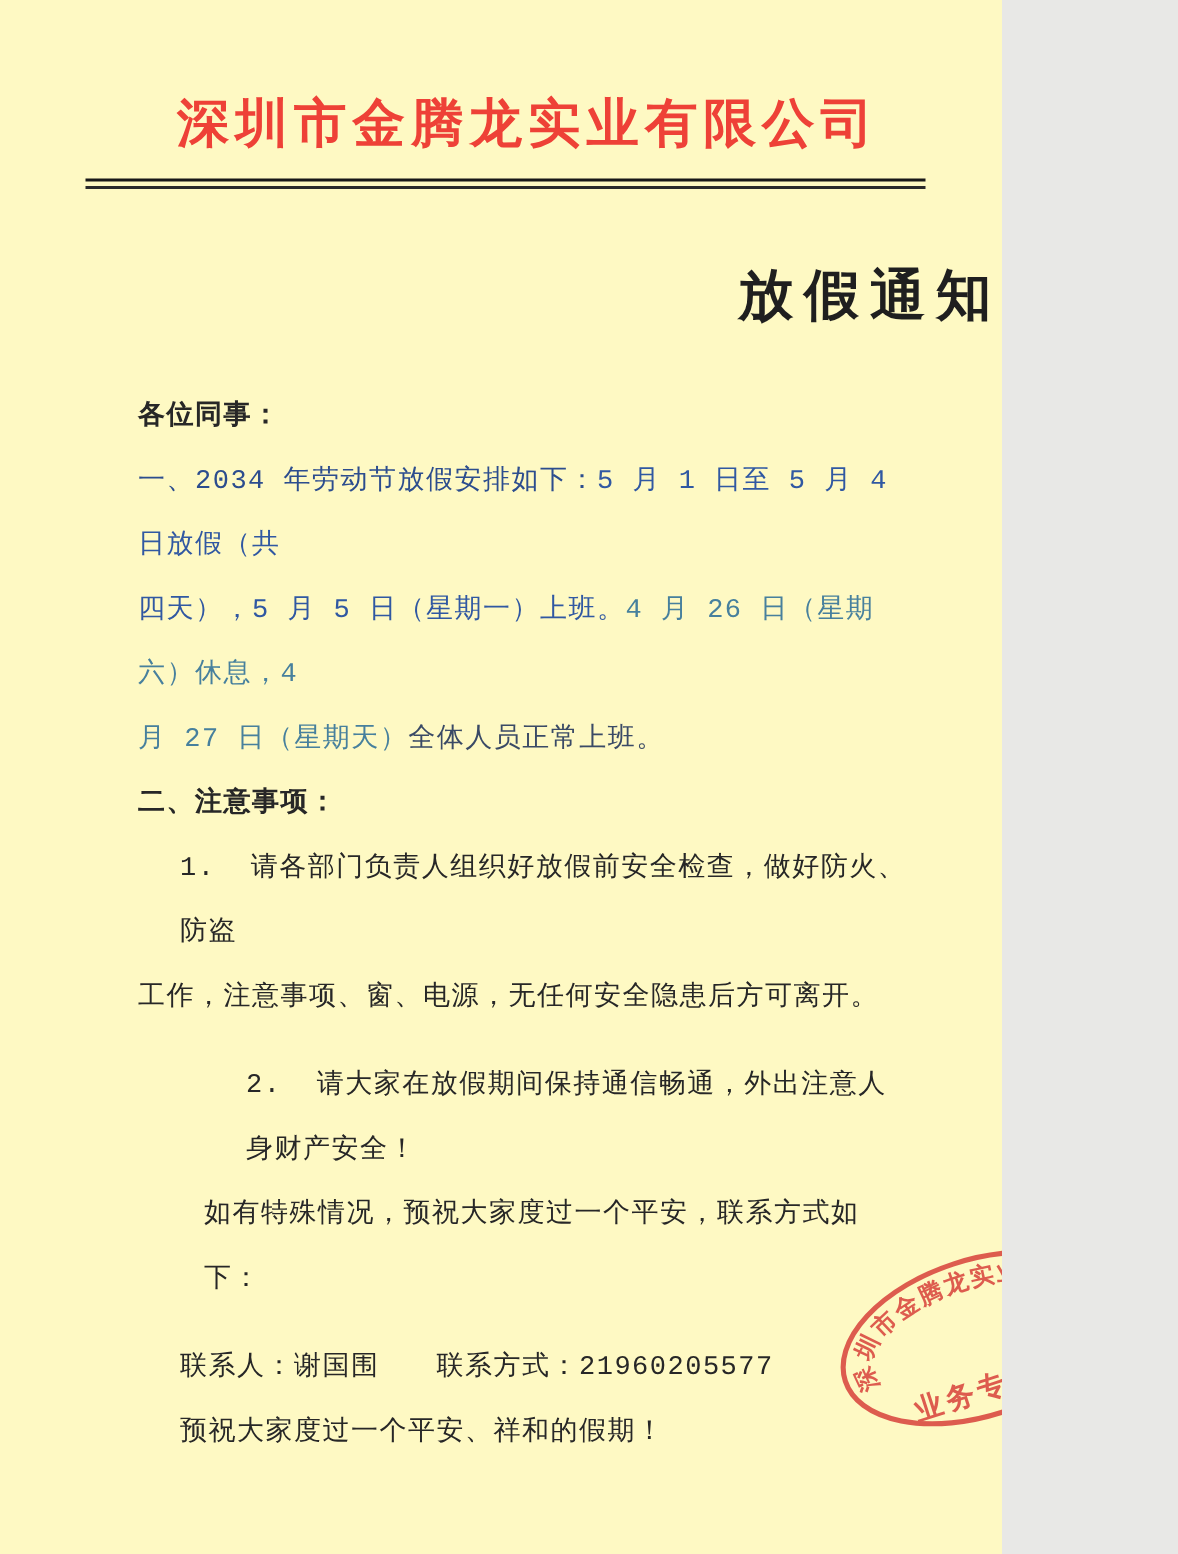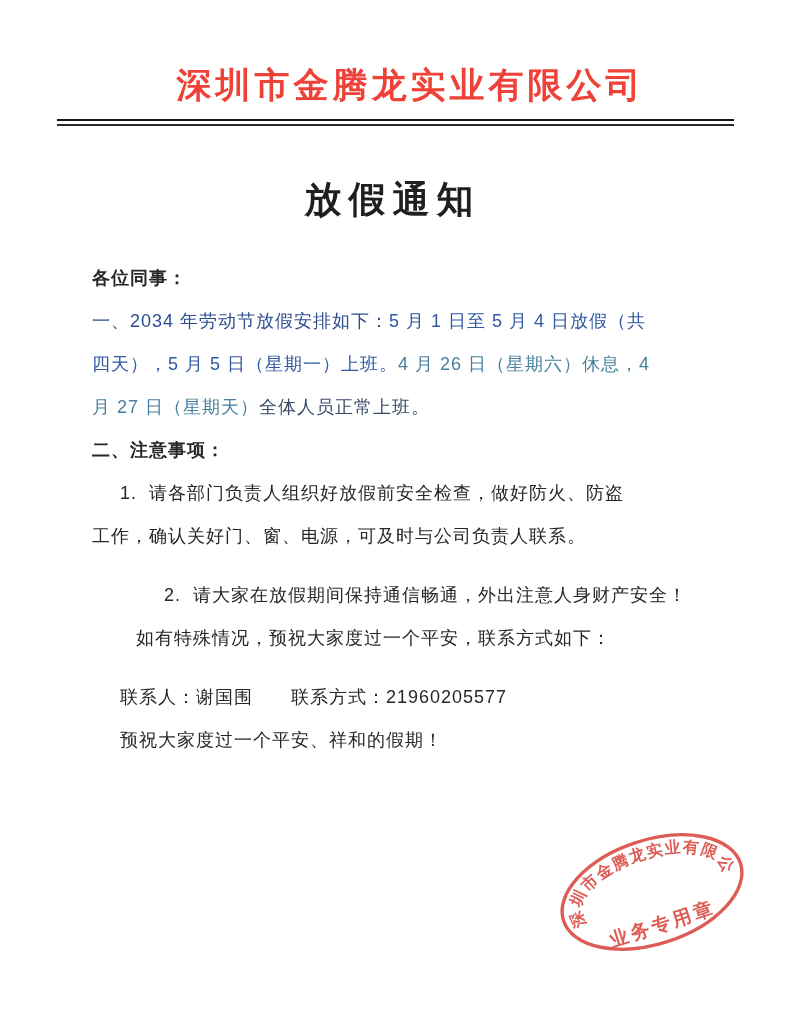--- a/index.html
+++ b/index.html
@@ -1,20 +1,20 @@
 <!DOCTYPE html>
 <html style="--title-red: #ee4137; --body: #272727; --navy: #2c4d8e; --blue: #3058a2; --teal: #47809d; --dark: #3a4a66; --stamp-red: #d9473f;"><head>
 <meta charset="utf-8">
 <style>
   html,body{margin:0;padding:0;background:#e8e8e6;}
   .page{
     position:relative;
-    width:785px;height:1036px;
-    background:#ffffff;
-    font-family:Liberation Sans, sans-serif;
+    width:668px;height:1036px;
+    background:#fef9c3;
+    font-family:Liberation Mono, monospace;
     color:var(--body,#262626);
     overflow:hidden;
     box-sizing:border-box;
   }
   .company{
     margin:0;
     padding-top:64px;
     text-align:center;
     transform:translateX(18px);
     font-size:35px;
@@ -24,21 +24,21 @@
     line-height:42px;
   }
   .rule{
     margin:13px 51px 0 57px;
     height:3px;
     border-top:2px solid #181818;
     border-bottom:2px solid #2a2a2a;
   }
   .doc-title{
     margin:51px 0 0 0;
-    text-align:center;
+    text-align:right;
     font-size:37px;
     font-weight:600;
     letter-spacing:7px;
     color:#1f1f1f;
     line-height:46px;
   }
   .body{
     margin-top:34px;
     padding:0 58px 0 92px;
     font-size:18px;
@@ -73,21 +73,21 @@
       <div class="block">
         <div class="line"><span style="color: rgb(44, 77, 142);">一、2034 年劳动节放假安排如下：</span><span style="color: rgb(48, 88, 162);">5 月 1 日至 5 月 4 日放假（共</span></div>
         <div class="line"><span style="color: rgb(48, 88, 162);">四天），5 月 5 日（星期一）上班。</span><span style="color: rgb(71, 128, 157);">4 月 26 日（星期六）休息，4</span></div>
         <div class="line"><span style="color: rgb(71, 128, 157);">月 27 日（星期天）</span><span style="color: rgb(58, 74, 102);">全体人员正常上班。</span></div>
       </div>
       <div class="block bold">
         <div class="line"><span>二、注意事项：</span></div>
       </div>
       <div class="block">
         <div class="line" style="padding-left: 28px;"><span>1.  请各部门负责人组织好放假前安全检查，做好防火、防盗</span></div>
-        <div class="line"><span>工作，确认关好门、窗、电源，可及时与公司负责人联系。</span></div>
+        <div class="line"><span>工作，注意事项、窗、电源，无任何安全隐患后方可离开。</span></div>
       </div>
       <div class="block" style="margin-top: 16px; margin-left: 44px;">
         <div class="line" style="padding-left: 28px;"><span>2.  请大家在放假期间保持通信畅通，外出注意人身财产安全！</span></div>
         <div class="line"><span>如有特殊情况，预祝大家度过一个平安，联系方式如下：</span></div>
       </div>
       <div class="block" style="margin-top: 16px;">
         <div class="line" style="padding-left: 28px;"><span>联系人：谢国围　　联系方式：21960205577</span></div>
       </div>
       <div class="block">
         <div class="line" style="padding-left: 28px;"><span>预祝大家度过一个平安、祥和的假期！</span></div>

